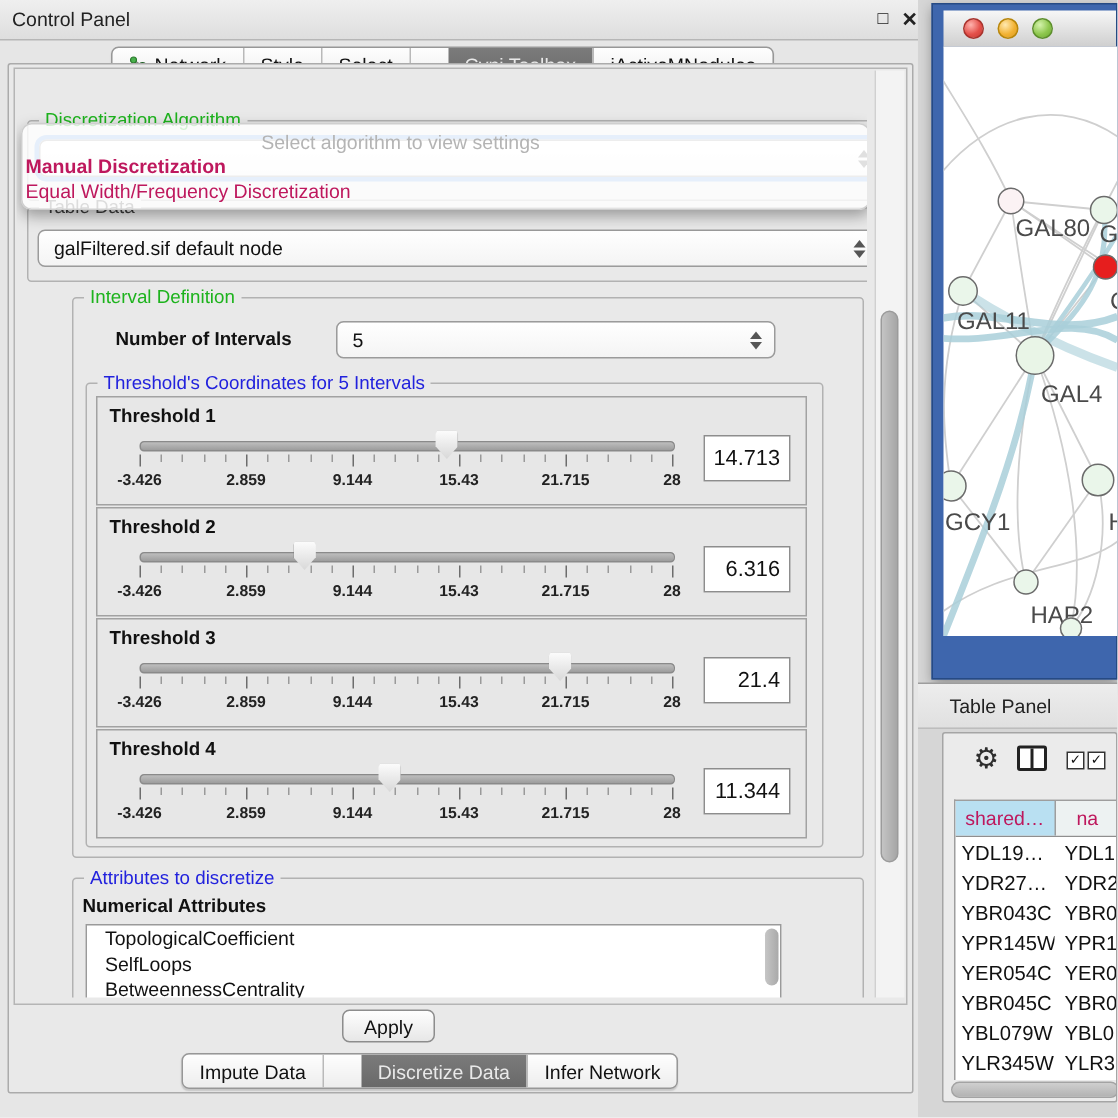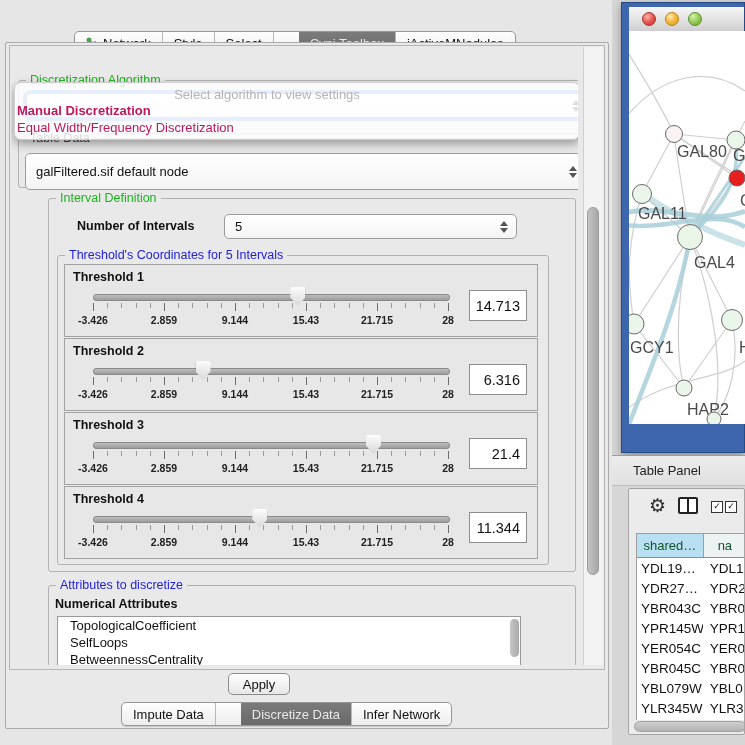--- a/index.html
+++ b/index.html
@@ -127,41 +127,46 @@
   #col-ic{position:absolute;left:49px;top:4px;width:20px;height:17px;border:2px solid #222;
      border-radius:2px;background:#fff;box-sizing:border-box;}
   #col-ic::after{content:"";position:absolute;left:7px;top:0;width:2px;height:13px;background:#222;}
   .cb{position:absolute;top:8px;width:10px;height:10px;border:1.5px solid #333;background:#fff;
      font-size:9px;line-height:9px;text-align:center;color:#111;}
   #cb1{left:82px;} #cb2{left:96px;}
 
   #tp-table{position:absolute;left:7px;top:44px;width:110px;height:186px;background:#fff;
      border:1px solid #9e9e9e;border-bottom:none;overflow:hidden;}
   .tp-header{display:flex;height:23px;border-bottom:1px solid #8f8f8f;}
-  .tp-hcell{box-sizing:border-box;font-size:13px;color:#14532d;display:flex;align-items:center;
+  .tp-hcell{box-sizing:border-box;font-size:13px;color:#be185d;display:flex;align-items:center;
      justify-content:center;border-right:1px solid #9e9e9e;}
   .tp-hcell.sel{background:#b9e0f2;}
   .tp-hcell.plain{background:#edf2f2;}
   .tp-row{display:flex;height:20px;}
   .tp-cell{box-sizing:border-box;font-size:13.5px;color:#111;display:flex;align-items:center;
      white-space:nowrap;overflow:hidden;}
   .c1{width:71px;padding-left:4px;border-right:1px solid transparent;}
   .c2{width:46px;padding-left:6px;}
   #tp-hscroll{position:absolute;left:5px;top:232px;width:112px;height:11px;border-radius:6px;
      background:linear-gradient(#cfcfcf,#b3b3b3);border:1px solid #a3a3a3;box-sizing:border-box;}
 
   svg text{font-family:"Liberation Sans",sans-serif;}
 </style>
 </head>
 <body>
 
 <div id="screen">
 
   <div id="control-panel">
 
+    <div id="cp-titlebar">
+      <span id="cp-title">Control Panel</span>
+      <span id="cp-float" class="cp-win-icon">□</span>
+      <span id="cp-close" class="cp-win-icon">✕</span>
+    </div>
 
     <div id="top-tabs" class="tab-group">
         <div class="tab-seg">
           <span class="net-tab-icon"><svg width="12" height="13" viewBox="0 0 12 13">
               <line x1="3" y1="3" x2="9" y2="7" stroke="#888" stroke-width="1"></line>
               <line x1="3" y1="10" x2="9" y2="7" stroke="#888" stroke-width="1"></line>
               <circle cx="3" cy="3" r="2" fill="#49b04c" stroke="#2c7a2e" stroke-width="0.8"></circle>
               <circle cx="3" cy="10" r="2" fill="#49b04c" stroke="#2c7a2e" stroke-width="0.8"></circle>
               <circle cx="9" cy="7" r="2.2" fill="#3a8f3d" stroke="#25612a" stroke-width="0.8"></circle>
             </svg></span>
@@ -199,21 +204,21 @@
             <div class="hint">Select algorithm to view settings</div>
             <div id="popup-opts">
                 <div class="popup-opt bold" style="top: 20px;">Manual Discretization</div>
                 <div class="popup-opt" style="top: 37px;">Equal Width/Frequency Discretization</div>
               </div>
           </div>
 
           <div class="group" style="left:7px;top:91px;width:577px;height:48px;">
             <span class="group-title gt-dark">Table Data</span>
           </div>
-          <div class="combo" style="left:14px;top:106px;width:561px;height:37px;">
+          <div class="combo" style="left:14px;top:106px;width:561px;height:25px;">
             <span>galFiltered.sif default node</span>
             <span class="spin">
                 <span class="up"></span>
                 <span class="down"></span>
               </span>
           </div>
 
           <div class="group" style="left:37px;top:151px;width:526px;height:372px;background:#e9e9e9;">
             <span class="group-title gt-green">Interval Definition</span>
 

